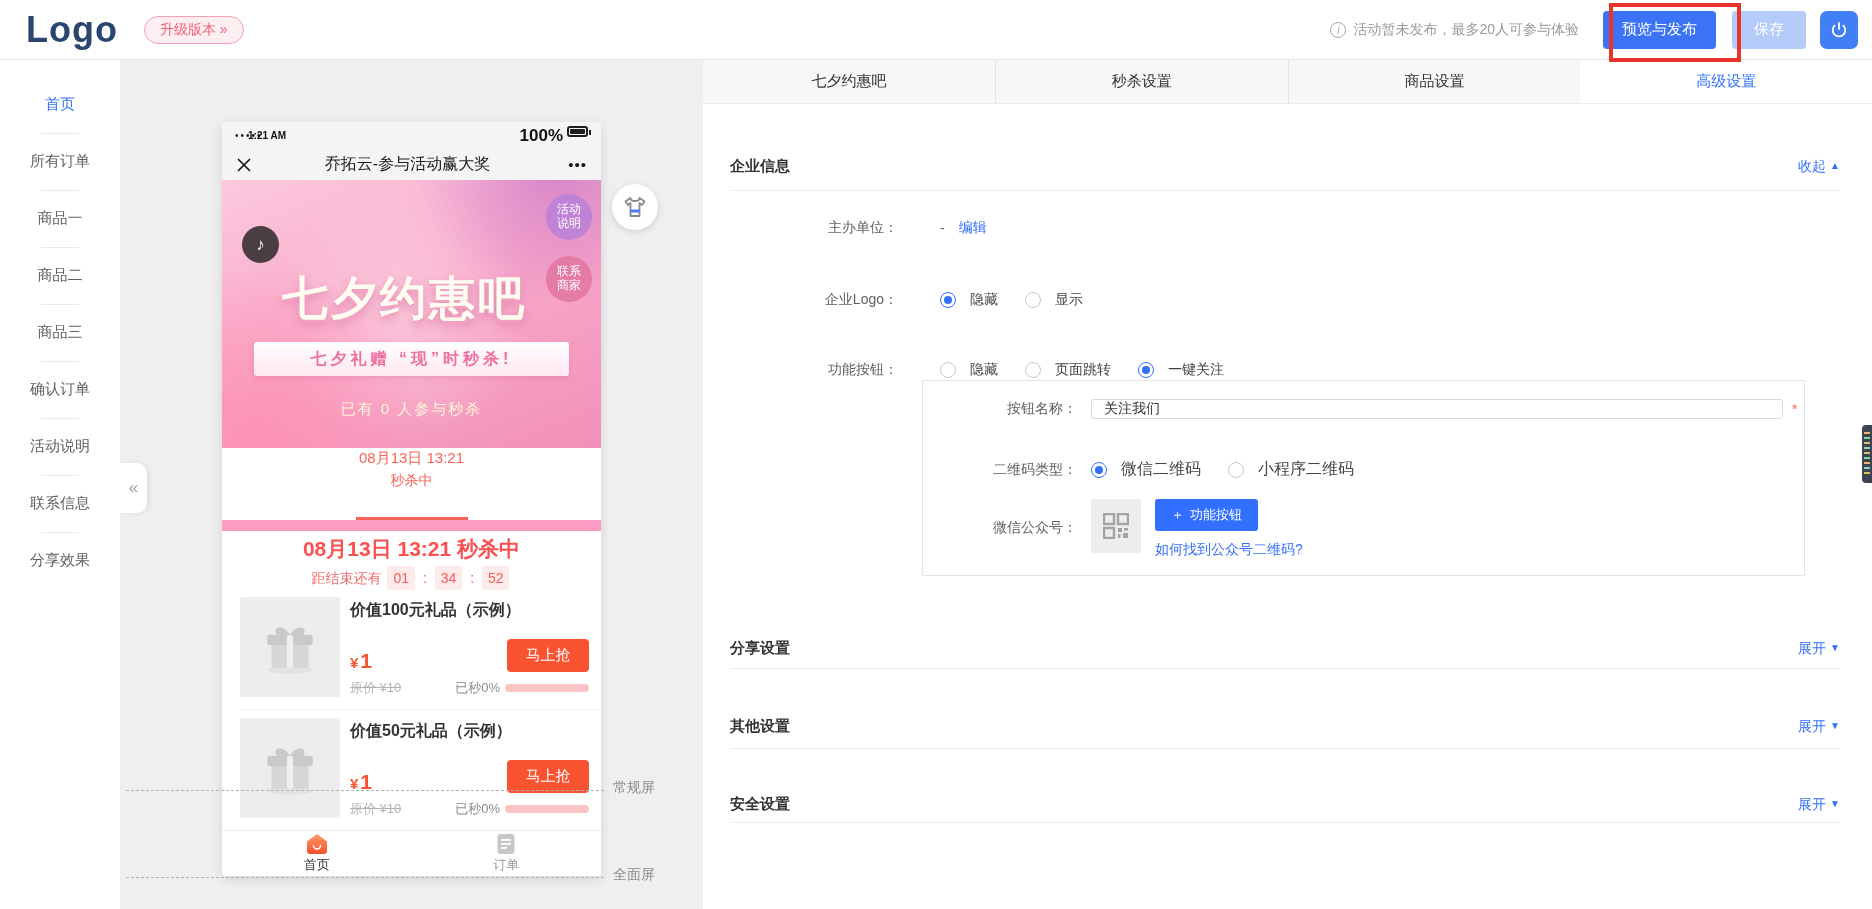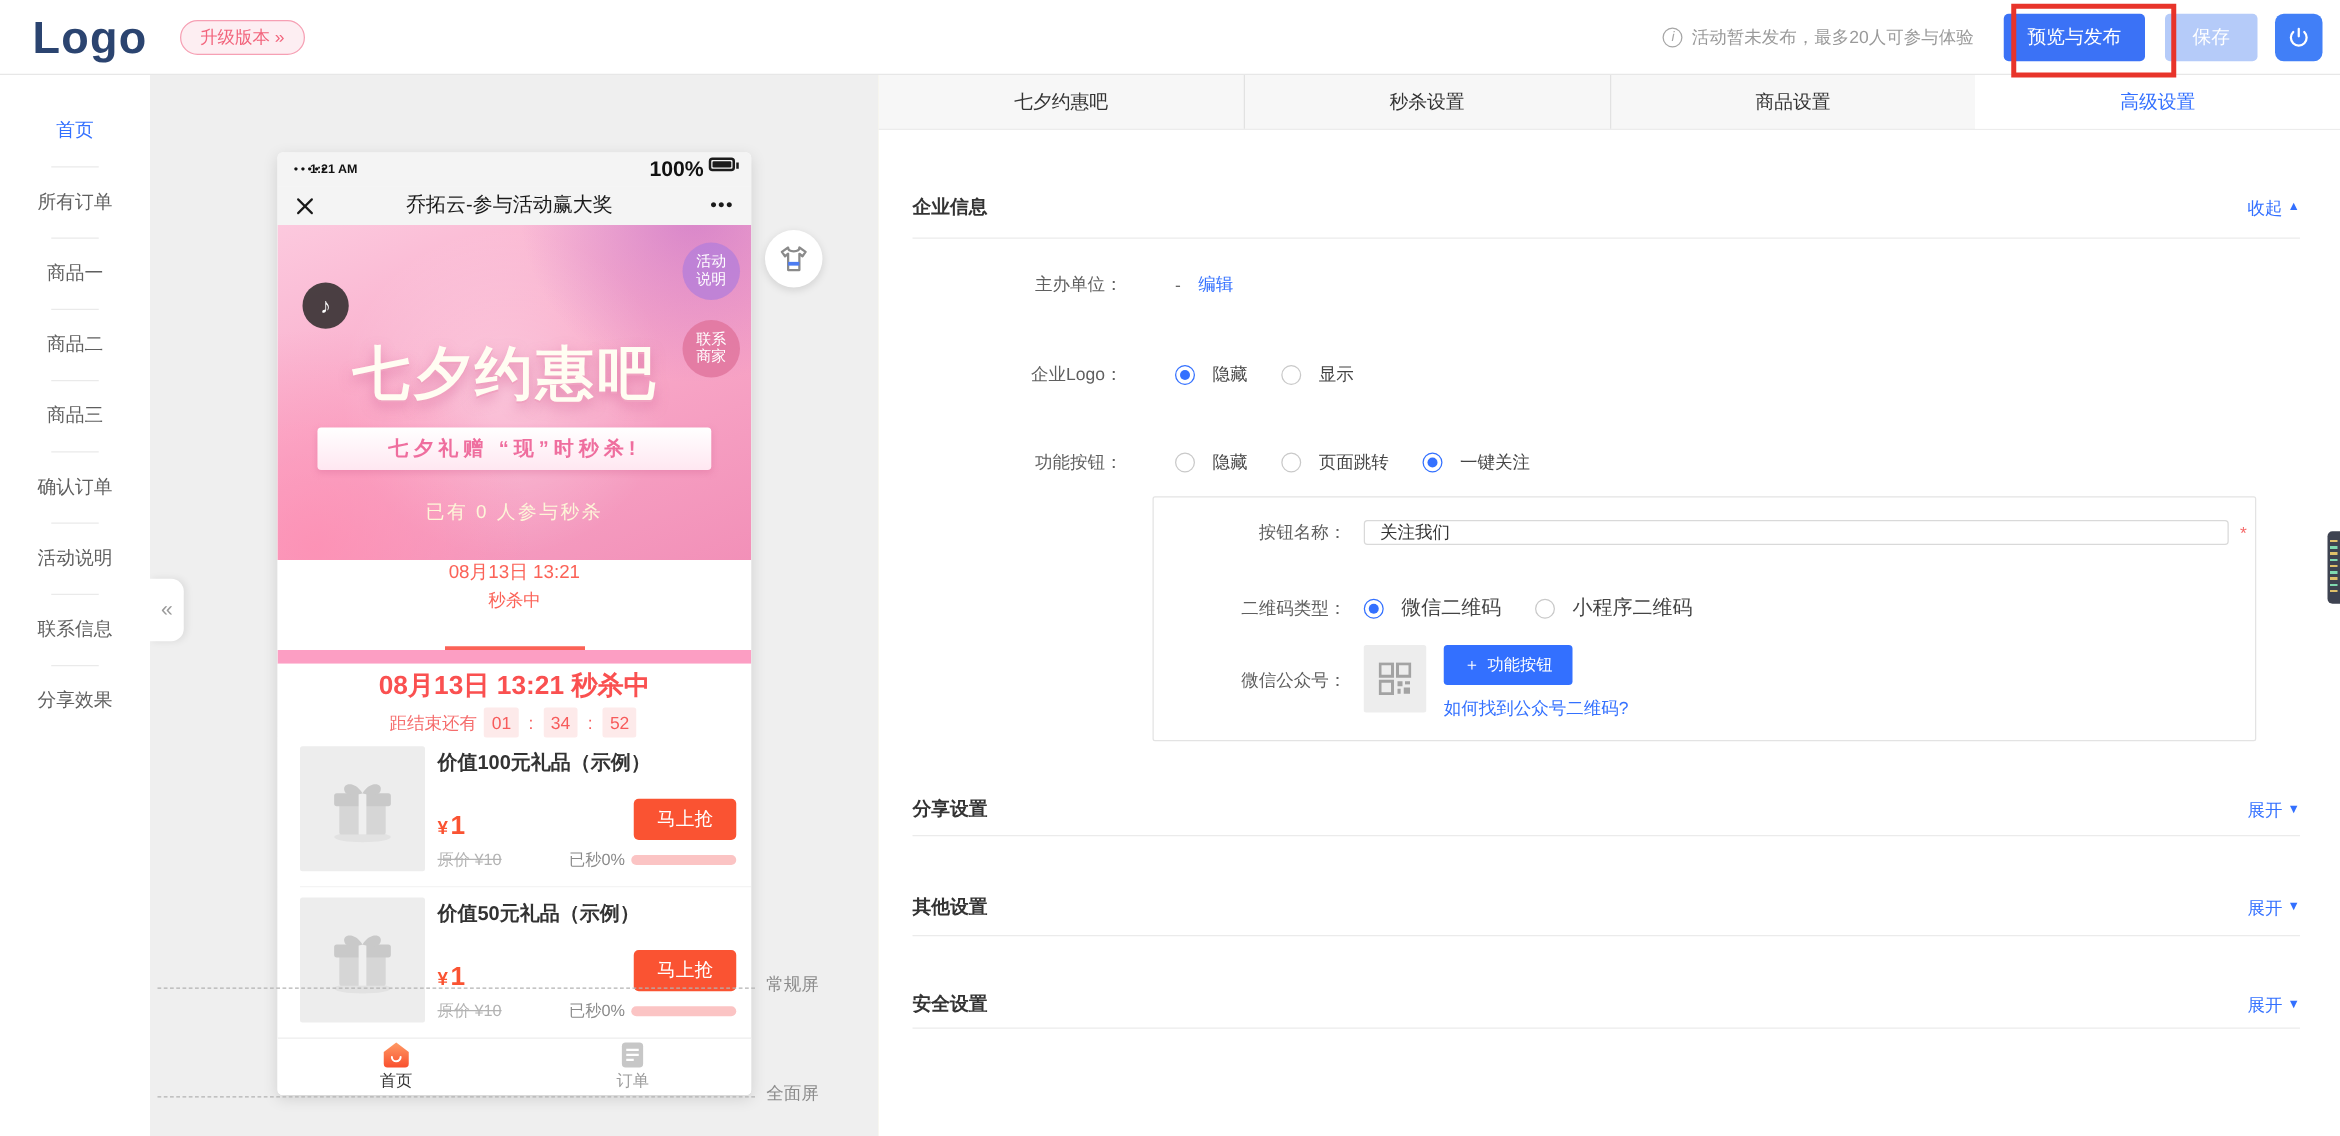--- a/index.html
+++ b/index.html
@@ -143,21 +143,21 @@
   .form-row { position:absolute; left:27px; right:32px; display:flex; align-items:center; height:24px; }
   .f-label { width:168px; text-align:right; color:#5f5f5f; font-size:14px; flex:none; }
   .f-ctrl { margin-left:42px; display:flex; align-items:center; font-size:14px; color:#555; }
   .dash-val { color:#666; margin-right:14px; }
   .link { color:#3370ff; cursor:pointer; font-size:14px; }
   .radio-opt { display:inline-flex; align-items:center; gap:14px; margin-right:27px; cursor:pointer; color:#444; }
   .radio { width:16px; height:16px; border-radius:50%; border:1px solid #c9c9c9; background:#fff; position:relative; flex:none; }
   .radio.on { border-color:#3370ff; }
   .radio.on::after { content:""; position:absolute; inset:3px; border-radius:50%; background:#3370ff; }
 
-  .sub-panel { position:absolute; left:219px; top:293px; width:883px; height:196px;
+  .sub-panel { position:absolute; left:219px; top:276px; width:883px; height:196px;
                border:1px solid #e3e3e3; border-radius:2px; background:#fff; }
   .p-row { position:absolute; left:0; right:0; display:flex; align-items:center; }
   .p-lab { width:154px; text-align:right; font-size:14px; color:#5f5f5f; flex:none; }
   .p-ctrl { margin-left:14px; display:flex; align-items:center; }
   .txt-input { height:20px; width:692px; border:1px solid #d9d9d9; border-radius:3px; padding:0 12px;
                font-size:14px; color:#333; font-family:inherit; outline:none; }
   .required { color:#f56c6c; margin-left:9px; font-size:14px; }
   .qr-box { width:50px; height:54px; background:#ededed; border-radius:2px; display:flex;
             align-items:center; justify-content:center; flex:none; }
   .upload-col { margin-left:14px; display:flex; flex-direction:column; align-items:flex-start; }

